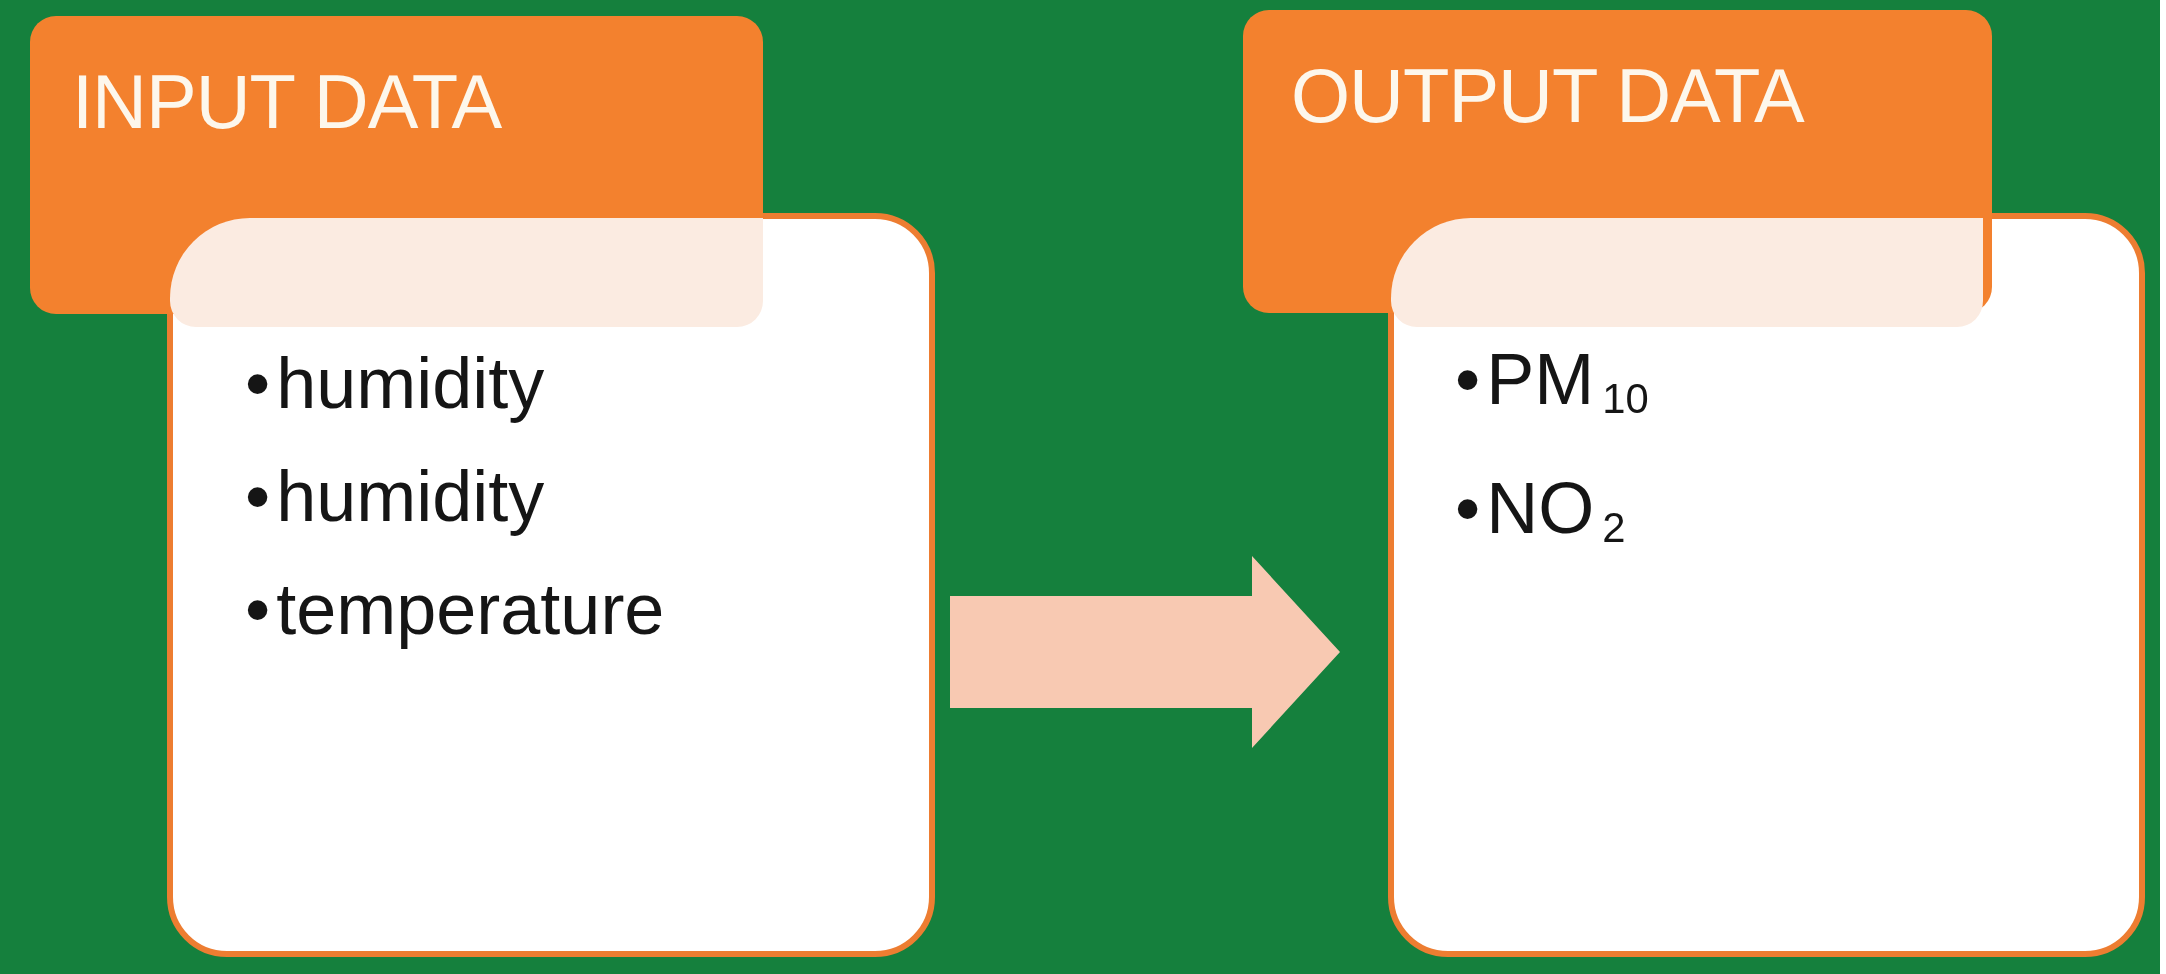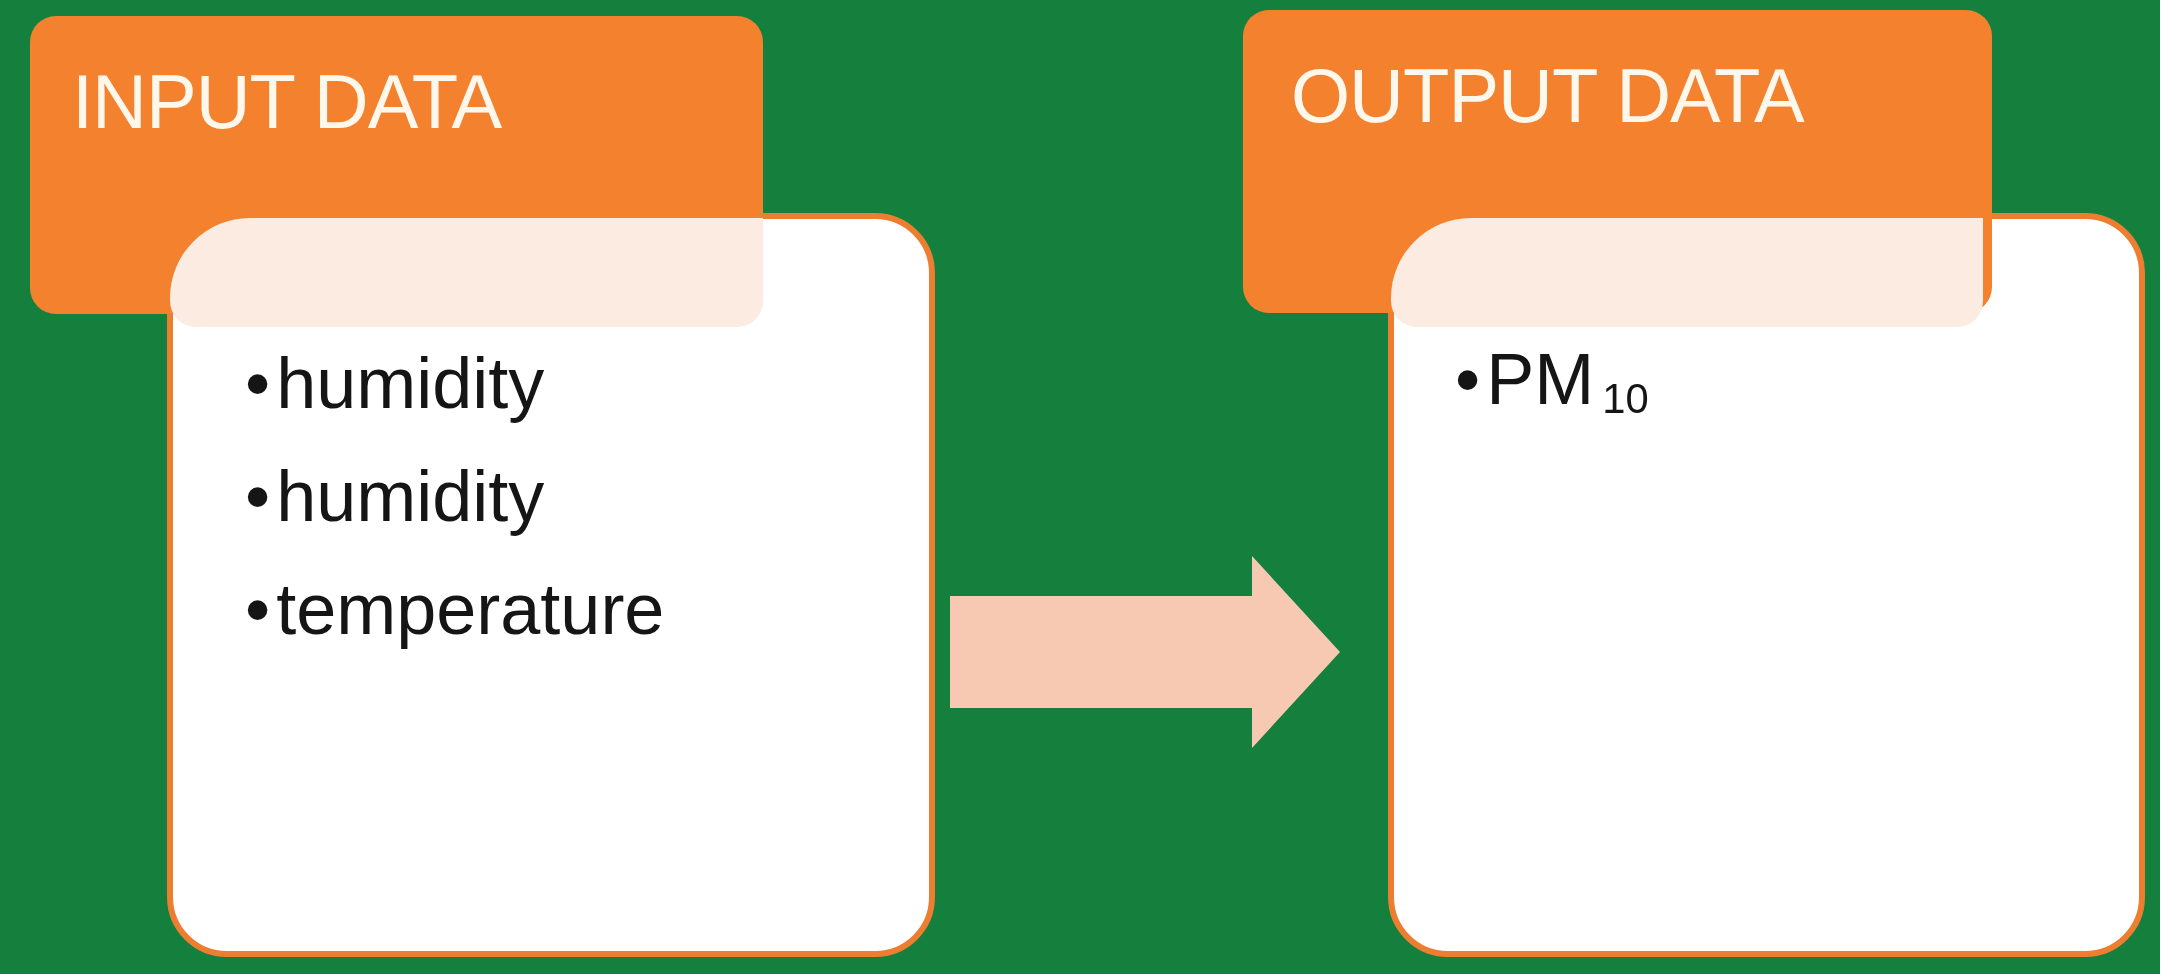--- a/index.html
+++ b/index.html
@@ -68,15 +68,16 @@
     </svg>
   </div>
 
   <div class="content-box" id="content-right"></div>
   <div class="header-box" id="header-right">
     <span class="hd-label">OUTPUT DATA</span>
   </div>
   <div class="band" id="band-right"></div>
   <ul class="blist" id="list-right">
     <li><span class="dot">•</span><span class="txt"><span>PM</span><span class="sb">10</span></span></li>
+    <li><span class="dot">•</span><span class="txt"><span>NO</span><span class="sb">2</span></span></li>
   </ul>
 
 </div>
 
 </body></html>

